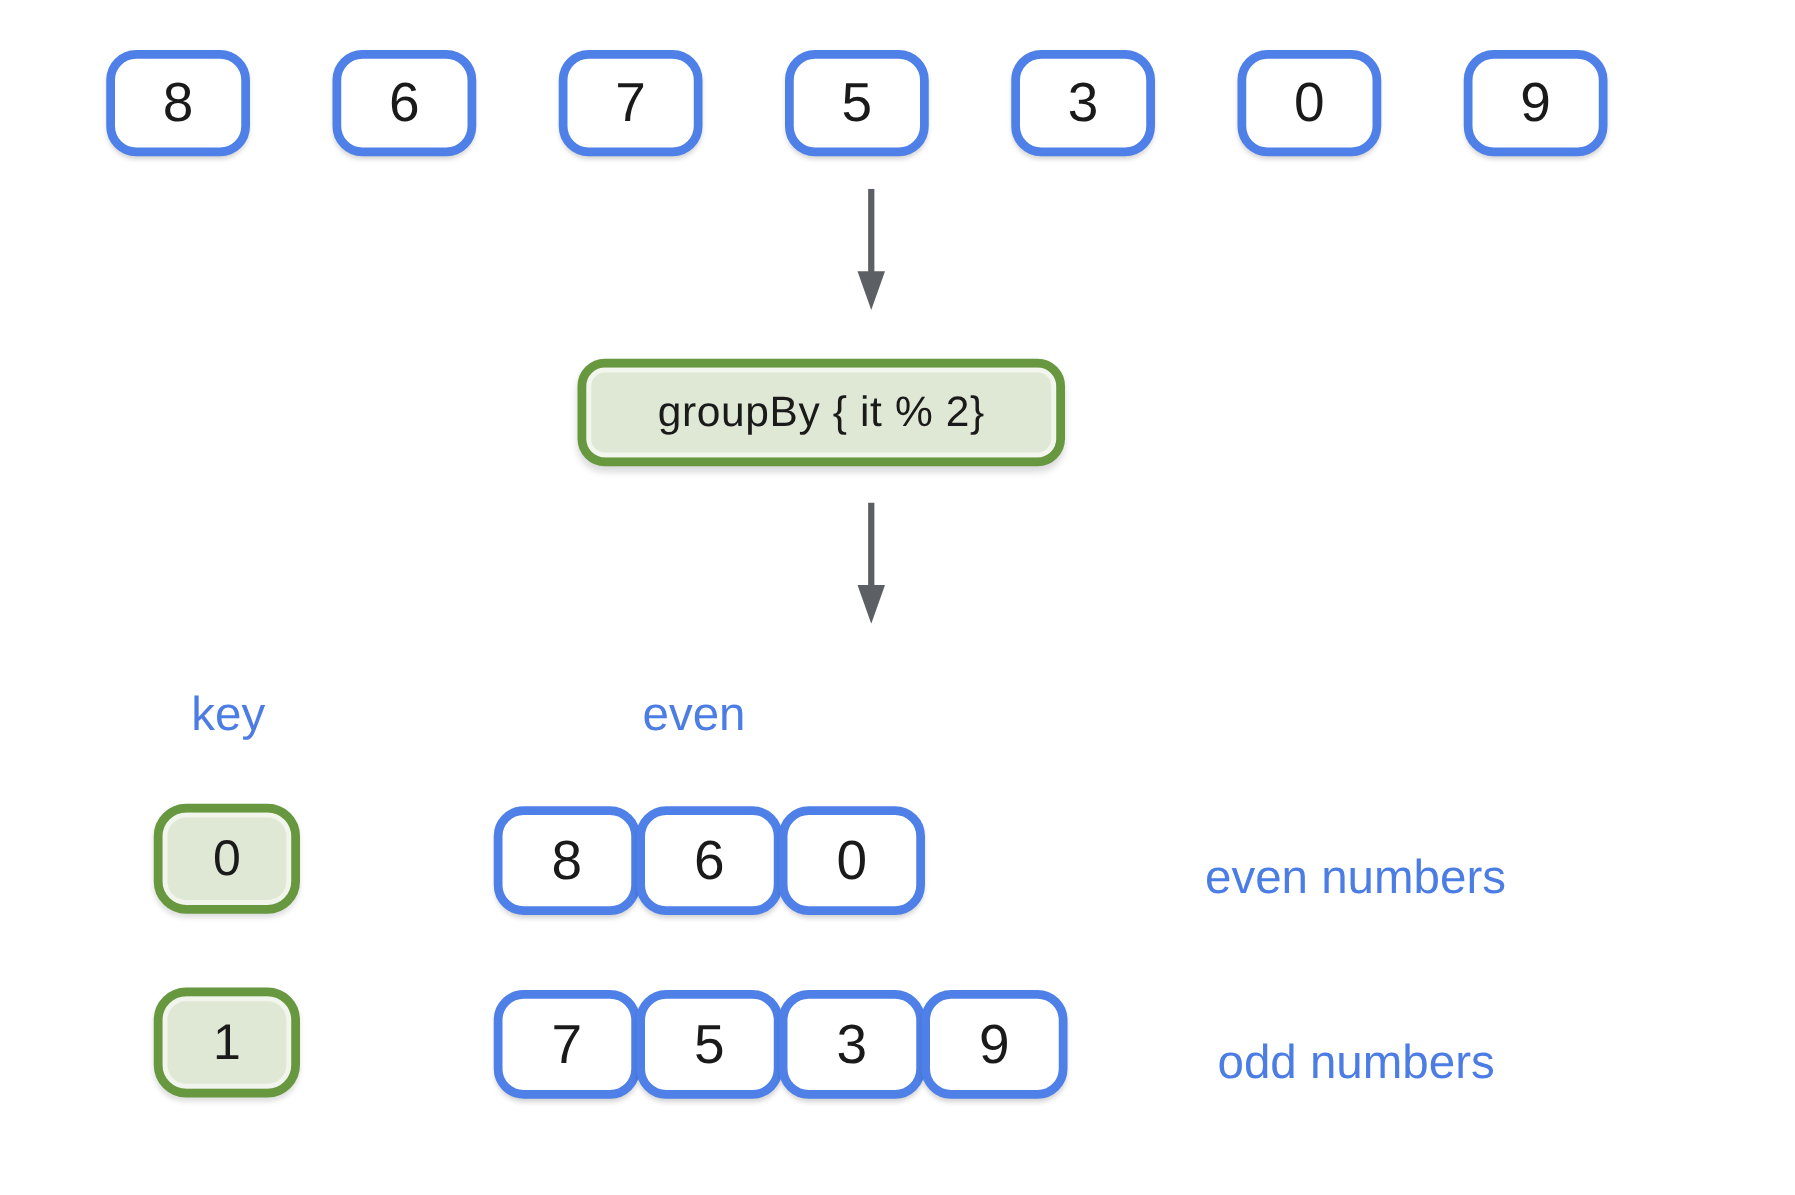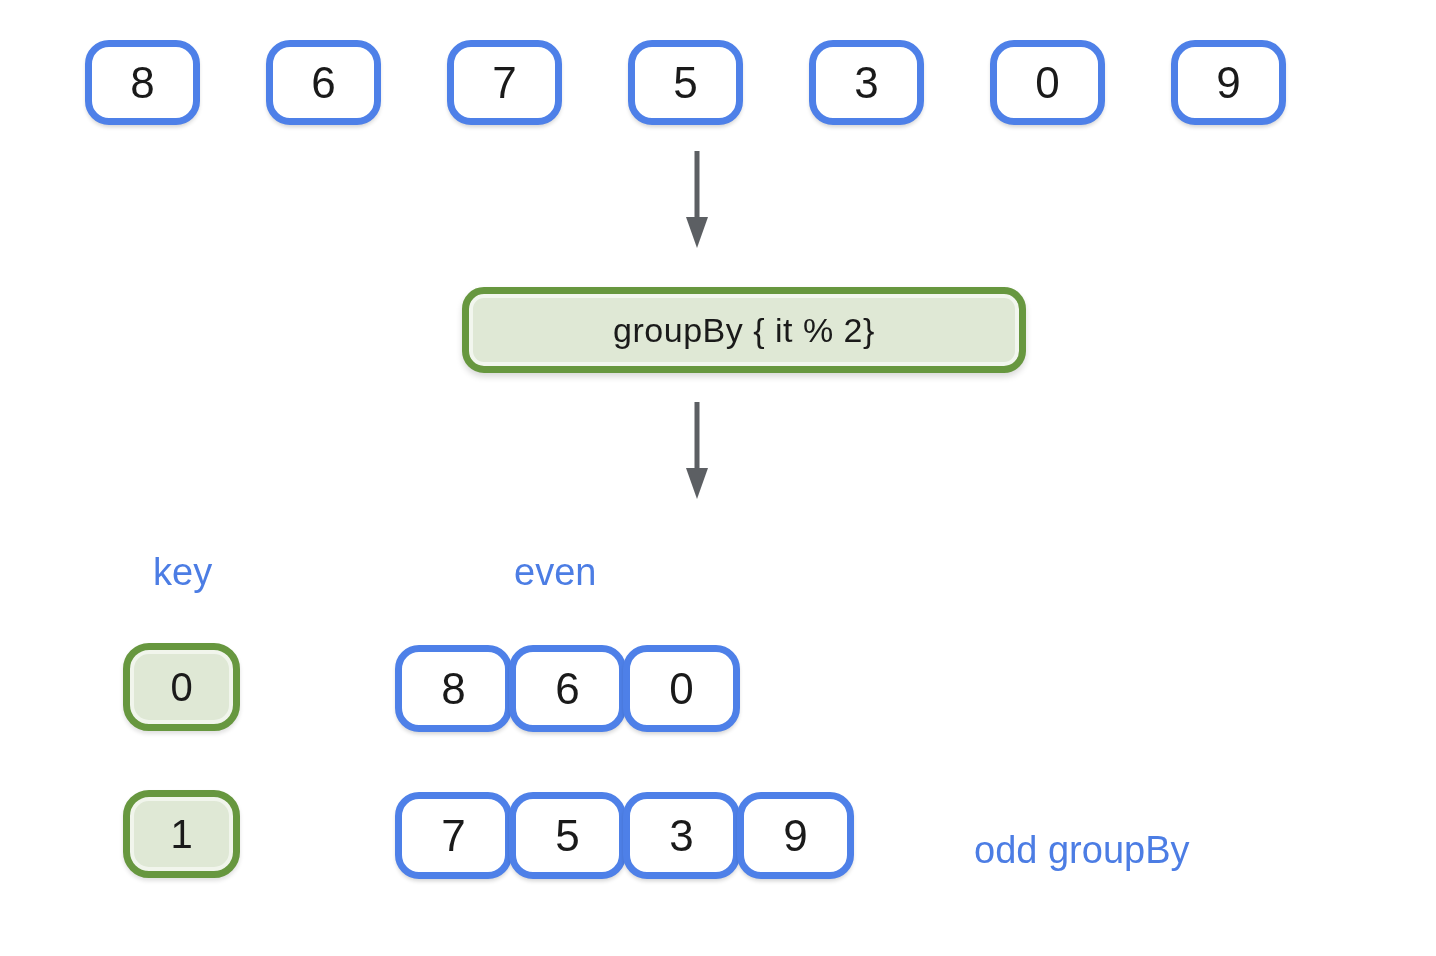--- a/index.html
+++ b/index.html
@@ -15,21 +15,21 @@
     border:7px solid var(--blue-border,#4E80E8);border-radius:24px;
     display:flex;align-items:center;justify-content:center;
     font-size:44px;font-weight:500;color:var(--text-black,#1a1a1a);
     box-shadow:0 3px 4px -1px rgba(0,0,0,.18);
   }
   .value-strip{position:absolute;display:flex;}
   .value-cell{width:117px;height:87px;}
   .value-cell + .value-cell{margin-left:-3px;}
   .flow-arrow{position:absolute;width:28px;height:97px;color:var(--arrow-gray,#5C5F63);}
   .groupby{
-    position:absolute;left:462px;top:287px;width:564px;height:86px;box-sizing:border-box;
+    position:absolute;left:462px;top:287px;width:390px;height:86px;box-sizing:border-box;
     border:7px solid var(--green-border,#67973F);background:var(--green-fill,#DFE8D5);
     border-radius:22px;display:flex;align-items:center;justify-content:center;
     font-size:34px;font-weight:500;letter-spacing:.5px;
     box-shadow:inset 0 0 0 4px rgba(255,255,255,.6),0 4px 6px rgba(0,0,0,.15);
   }
   .hdr{position:absolute;font-size:38px;color:var(--blue-text,#4C7DE4);text-align:center;}
   .keybox{
     position:absolute;left:123px;width:117px;height:88px;box-sizing:border-box;
     border:7px solid var(--green-border,#67973F);background:var(--green-fill,#DFE8D5);
     border-radius:26px;display:flex;align-items:center;justify-content:center;
@@ -67,23 +67,24 @@
 
   <div class="hdr" style="left:153px;top:551px;">key</div>
   <div class="hdr" style="left:514px;top:551px;">even</div>
 
   <div class="keybox" style="top:643px;">0</div>
   <div class="value-strip" style="left:395px;top:645px;">
     <div class="cell value-cell">8</div>
     <div class="cell value-cell">6</div>
     <div class="cell value-cell">0</div>
   </div>
+  <div class="annotation" style="left:964px;top:681px;">even numbers</div>
 
   <div class="keybox" style="top:790px;">1</div>
   <div class="value-strip" style="left:395px;top:792px;">
     <div class="cell value-cell">7</div>
     <div class="cell value-cell">5</div>
     <div class="cell value-cell">3</div>
     <div class="cell value-cell">9</div>
   </div>
-  <div class="annotation" style="left:974px;top:829px;">odd groupBy</div>
+  <div class="annotation" style="left:974px;top:829px;">odd numbers</div>
 
 </div>
 
 </body></html>

